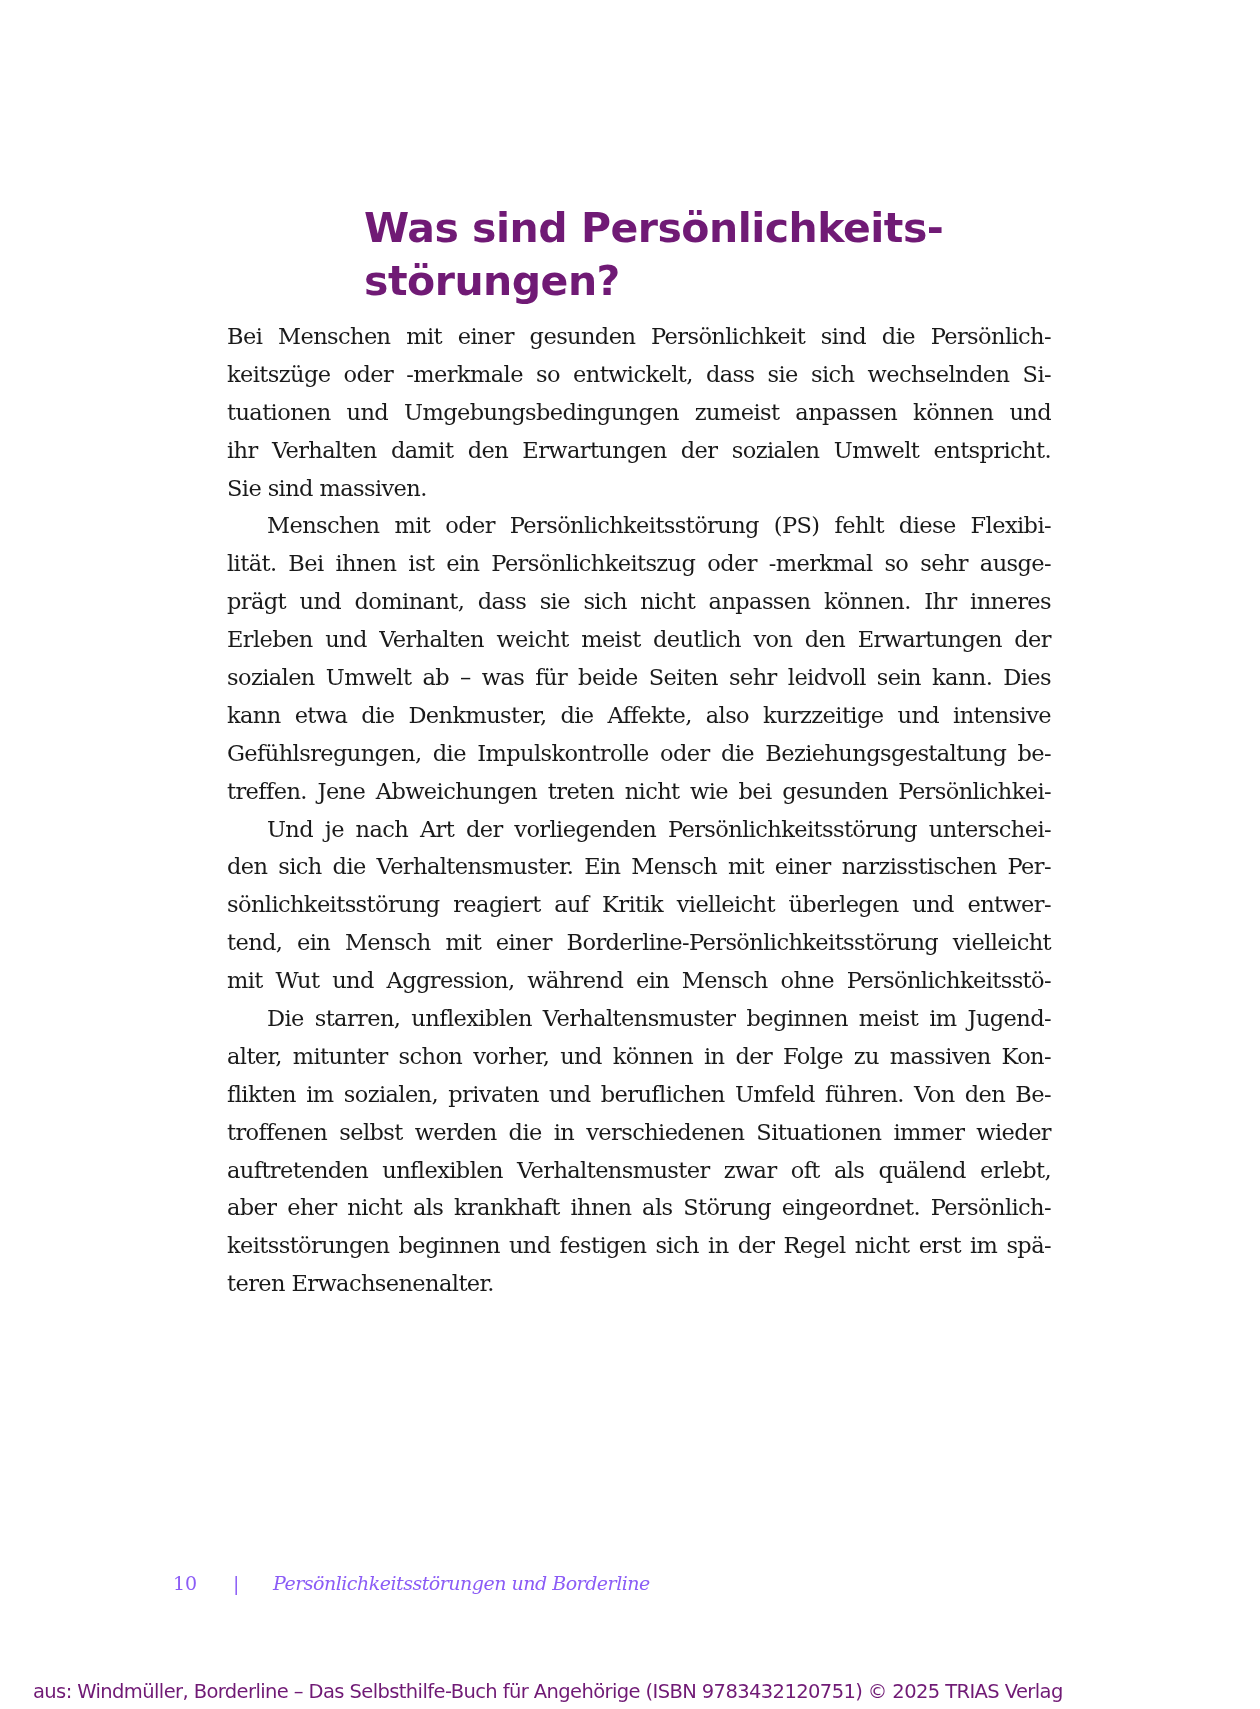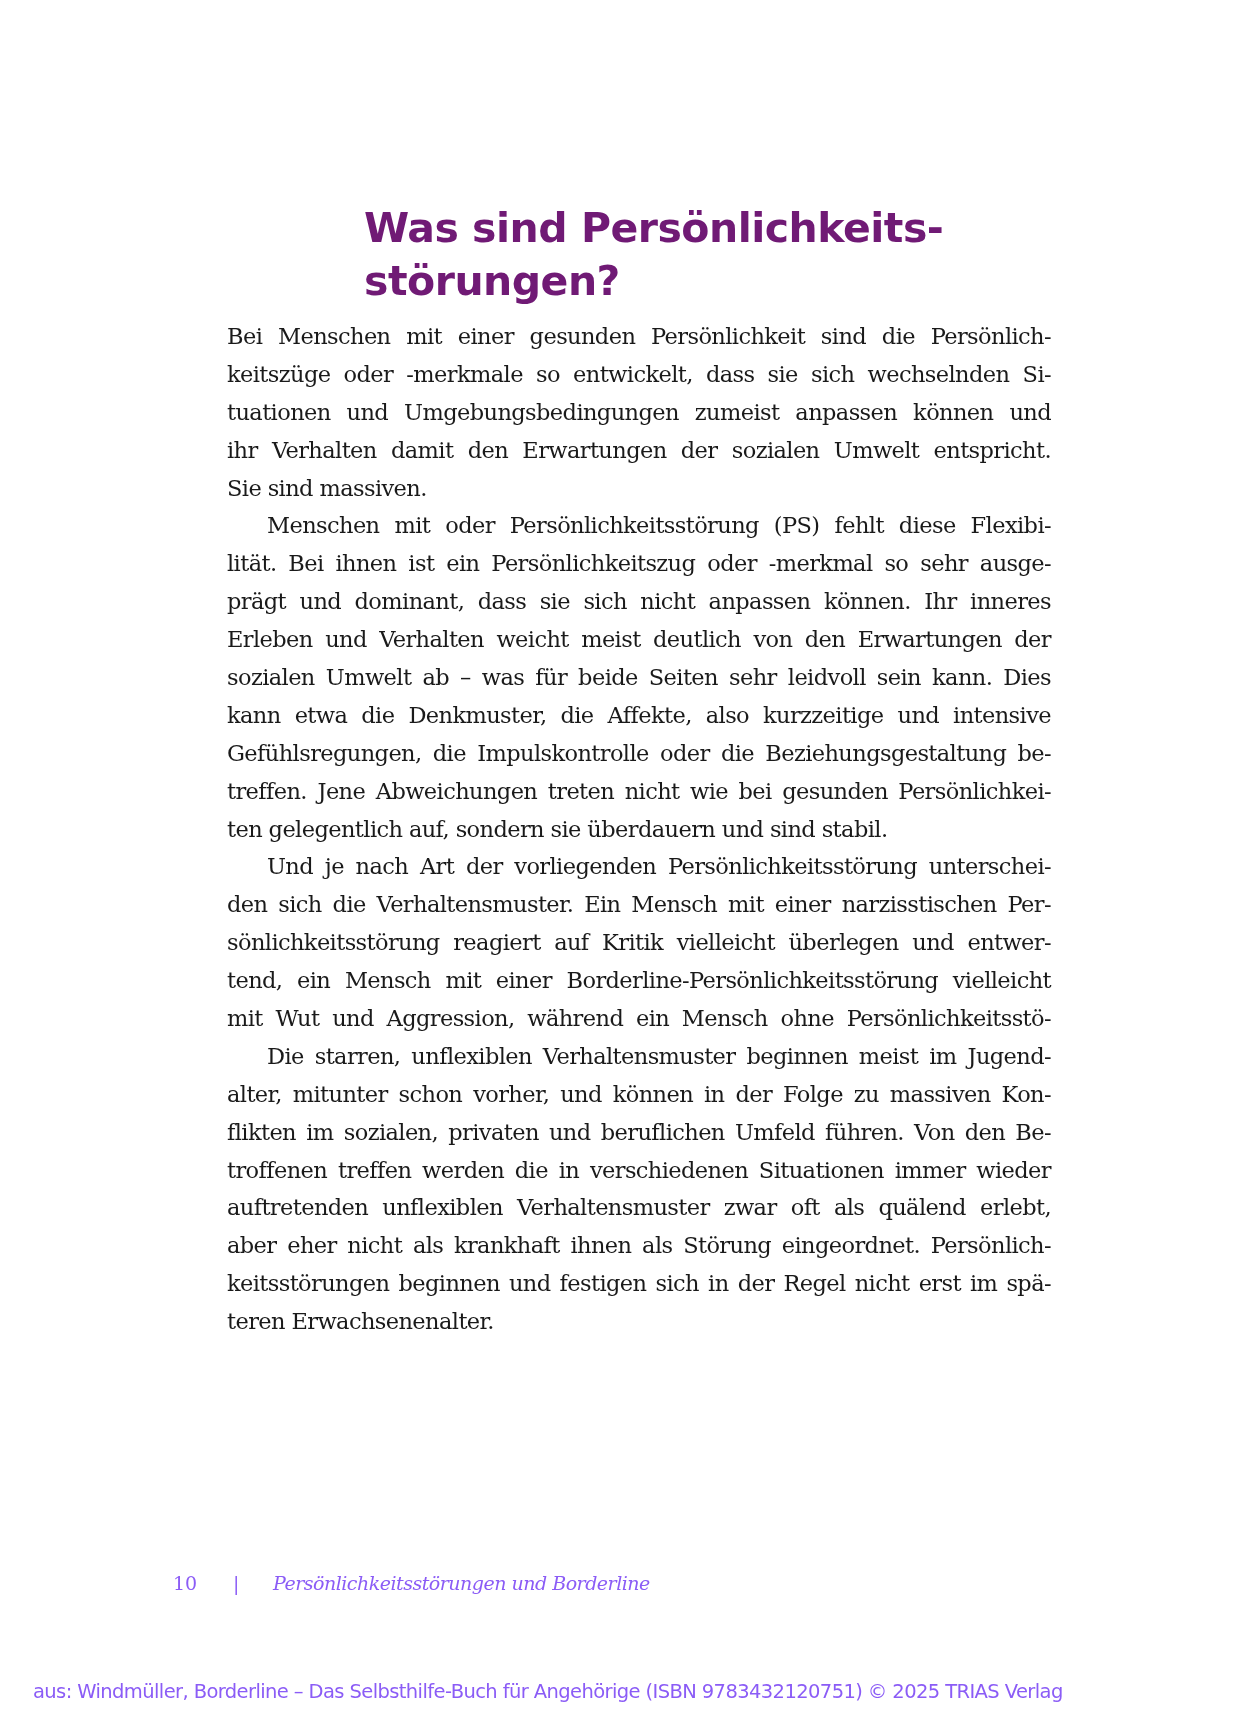--- a/index.html
+++ b/index.html
@@ -22,21 +22,21 @@
   .body .line.indent { padding-left: 40px; }
   .footer {
     position: absolute; left: 173px; top: 1572px;
     font-family: "DejaVu Serif", serif; font-size: 19px; color: #8b5cf6;
   }
   .footer .num { display: inline-block; width: 60px; }
   .footer .bar { display: inline-block; width: 40px; }
   .footer .running { font-style: italic; letter-spacing: -0.5px; }
   .citation {
     position: absolute; left: 33px; top: 1680px; width: 1145px;
-    font-family: "DejaVu Sans", sans-serif; font-size: 19.5px; color: #8b5cf6;
+    font-family: "DejaVu Sans", sans-serif; font-size: 19.5px; color: #701a75;
     white-space: nowrap; letter-spacing: -0.6px;
   }
 </style>
 </head>
 <body>
 
 <div class="page">
   <h1 class="title">
     <span>Was sind Persönlichkeits-</span>
     <span>störungen?</span>
@@ -54,36 +54,35 @@
 
     <div>
       <span class="line indent" style="display: block;"><span style="white-space: nowrap; word-spacing: 0px;">Menschen mit oder Persönlichkeitsstörung (PS) fehlt diese Flexibi-</span></span>
       <span class="line" style="display: block;"><span style="white-space: nowrap; word-spacing: 0px;">lität. Bei ihnen ist ein Persönlichkeitszug oder -merkmal so sehr ausge-</span></span>
       <span class="line" style="display: block;"><span style="white-space: nowrap; word-spacing: 0px;">prägt und dominant, dass sie sich nicht anpassen können. Ihr inneres</span></span>
       <span class="line" style="display: block;"><span style="white-space: nowrap; word-spacing: 0px;">Erleben und Verhalten weicht meist deutlich von den Erwartungen der</span></span>
       <span class="line" style="display: block;"><span style="white-space: nowrap; word-spacing: 0px;">sozialen Umwelt ab – was für beide Seiten sehr leidvoll sein kann. Dies</span></span>
       <span class="line" style="display: block;"><span style="white-space: nowrap; word-spacing: 0px;">kann etwa die Denkmuster, die Affekte, also kurzzeitige und intensive</span></span>
       <span class="line" style="display: block;"><span style="white-space: nowrap; word-spacing: 0px;">Gefühlsregungen, die Impulskontrolle oder die Beziehungsgestaltung be-</span></span>
       <span class="line" style="display: block;"><span style="white-space: nowrap; word-spacing: 0px;">treffen. Jene Abweichungen treten nicht wie bei gesunden Persönlichkei-</span></span>
-      <span class="line last" style="display: block;"><span style="white-space: nowrap;">ten gelegentlich auf, sondern sie überdauern und sind stabil.</span></span>
     </div>
 
     <div>
       <span class="line indent" style="display: block;"><span style="white-space: nowrap; word-spacing: 0px;">Und je nach Art der vorliegenden Persönlichkeitsstörung unterschei-</span></span>
       <span class="line" style="display: block;"><span style="white-space: nowrap; word-spacing: 0px;">den sich die Verhaltensmuster. Ein Mensch mit einer narzisstischen Per-</span></span>
       <span class="line" style="display: block;"><span style="white-space: nowrap; word-spacing: 0px;">sönlichkeitsstörung reagiert auf Kritik vielleicht überlegen und entwer-</span></span>
       <span class="line" style="display: block;"><span style="white-space: nowrap; word-spacing: 0px;">tend, ein Mensch mit einer Borderline-Persönlichkeitsstörung vielleicht</span></span>
       <span class="line" style="display: block;"><span style="white-space: nowrap; word-spacing: 0px;">mit Wut und Aggression, während ein Mensch ohne Persönlichkeitsstö-</span></span>
     </div>
 
     <div>
       <span class="line indent" style="display: block;"><span style="white-space: nowrap; word-spacing: 0px;">Die starren, unflexiblen Verhaltensmuster beginnen meist im Jugend-</span></span>
       <span class="line" style="display: block;"><span style="white-space: nowrap; word-spacing: 0px;">alter, mitunter schon vorher, und können in der Folge zu massiven Kon-</span></span>
       <span class="line" style="display: block;"><span style="white-space: nowrap; word-spacing: 0px;">flikten im sozialen, privaten und beruflichen Umfeld führen. Von den Be-</span></span>
-      <span class="line" style="display: block;"><span style="white-space: nowrap; word-spacing: 0px;">troffenen treffen werden die in verschiedenen Situationen immer wieder</span></span>
+      <span class="line" style="display: block;"><span style="white-space: nowrap; word-spacing: 0px;">troffenen selbst werden die in verschiedenen Situationen immer wieder</span></span>
       <span class="line" style="display: block;"><span style="white-space: nowrap; word-spacing: 0px;">auftretenden unflexiblen Verhaltensmuster zwar oft als quälend erlebt,</span></span>
       <span class="line" style="display: block;"><span style="white-space: nowrap; word-spacing: 0px;">aber eher nicht als krankhaft ihnen als Störung eingeordnet. Persönlich-</span></span>
       <span class="line" style="display: block;"><span style="white-space: nowrap; word-spacing: 0px;">keitsstörungen beginnen und festigen sich in der Regel nicht erst im spä-</span></span>
       <span class="line last" style="display: block;"><span style="white-space: nowrap;">teren Erwachsenenalter.</span></span>
     </div>
   </div>
 
   <div class="footer">
     <span class="num">10</span><span class="bar">|</span><span class="running">Persönlichkeitsstörungen und Borderline</span>
   </div>

